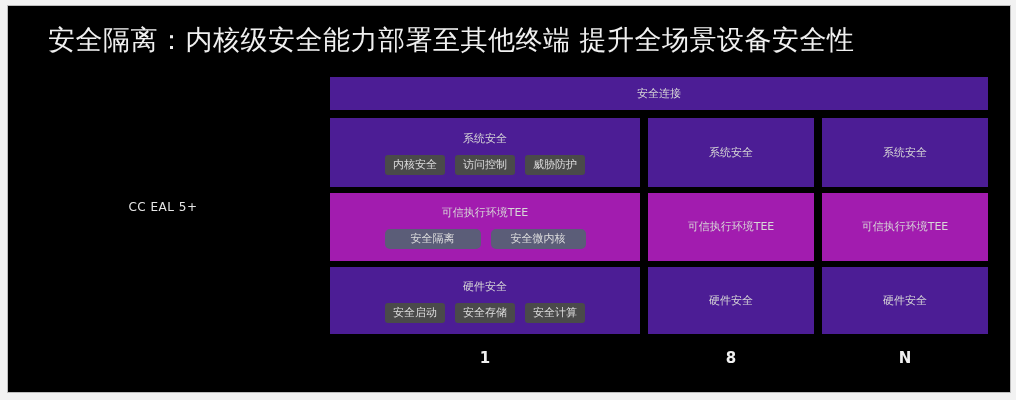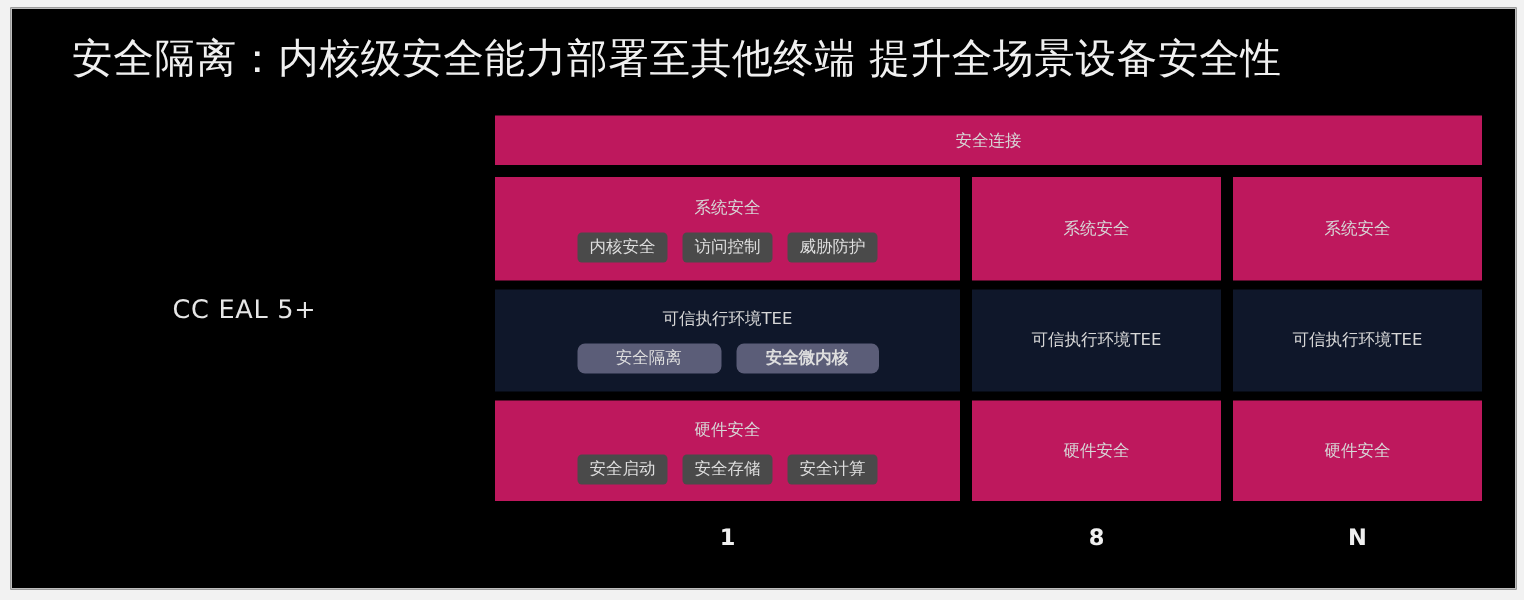--- a/index.html
+++ b/index.html
@@ -9,29 +9,29 @@
   }
   .slide {
     position: absolute; left: 7px; top: 5px; width: 1004px; height: 388px;
     background: #000; border: 1px solid #bdbdbd; box-sizing: border-box;
   }
   .title {
     position: absolute; left: 40px; top: 14px; width: 950px;
     color: #f0f0f0; font-size: 27px; letter-spacing: 0.5px; line-height: 40px; white-space: nowrap;
   }
   .cert { position: absolute; left: 10px; top: 190px; width: 290px; text-align: center; }
-  .cert-main { color: #e6e6e6; font-size: 17px; line-height: 22px; letter-spacing: 0.5px; }
+  .cert-main { color: #e6e6e6; font-size: 12px; line-height: 22px; letter-spacing: 0.5px; }
   .cert-sub { color: #d0d0d0; font-size: 10px; line-height: 16px; margin-top: 4px; white-space: nowrap; }
 
   .box {
-    position: absolute; box-sizing: border-box; background: #be185d;
+    position: absolute; box-sizing: border-box; background: #4c1d95;
     color: #d7d7d7; font-size: 11px; display: flex; flex-direction: column;
     align-items: center; justify-content: center;
   }
-  .box.tee { background: #0f172a; }
+  .box.tee { background: #a21caf; }
   .box .label { line-height: 16px; white-space: nowrap; }
   .chips { display: flex; gap: 10px; margin-top: 8px; }
   .chip {
     background: #4a4a4a; color: #dedede; font-size: 11px; border-radius: 3px;
     padding: 2px 8px; line-height: 16px; white-space: nowrap;
   }
   .tee .chip { background: #5b5d78; border-radius: 5px; }
   .tee .chips { }
   .col-label {
     position: absolute; top: 348px; color: #f0f0f0; font-weight: bold; font-size: 15px;
@@ -58,21 +58,21 @@
   <div class="chips">
     <span class="chip">内核安全</span>
     <span class="chip">访问控制</span>
     <span class="chip">威胁防护</span>
   </div>
 </div>
 <div class="box tee" style="left:330px; top:193px; width:310px; height:68px;">
   <span class="label">可信执行环境TEE</span>
   <div class="chips">
     <span class="chip" style="padding:2px 26px;">安全隔离</span>
-    <span class="chip" style="padding:2px 20px;font-weight:bold;">安全微内核</span>
+    <span class="chip" style="padding:2px 20px;">安全微内核</span>
   </div>
 </div>
 <div class="box" style="left:330px; top:267px; width:310px; height:67px;">
   <span class="label">硬件安全</span>
   <div class="chips">
     <span class="chip">安全启动</span>
     <span class="chip">安全存储</span>
     <span class="chip">安全计算</span>
   </div>
 </div>

